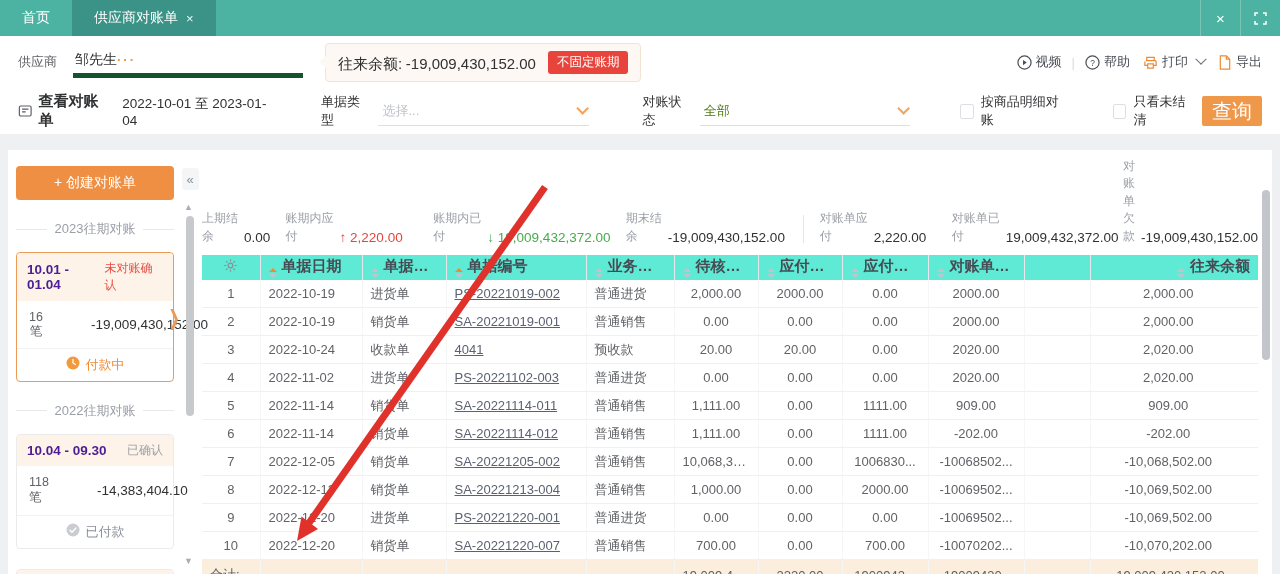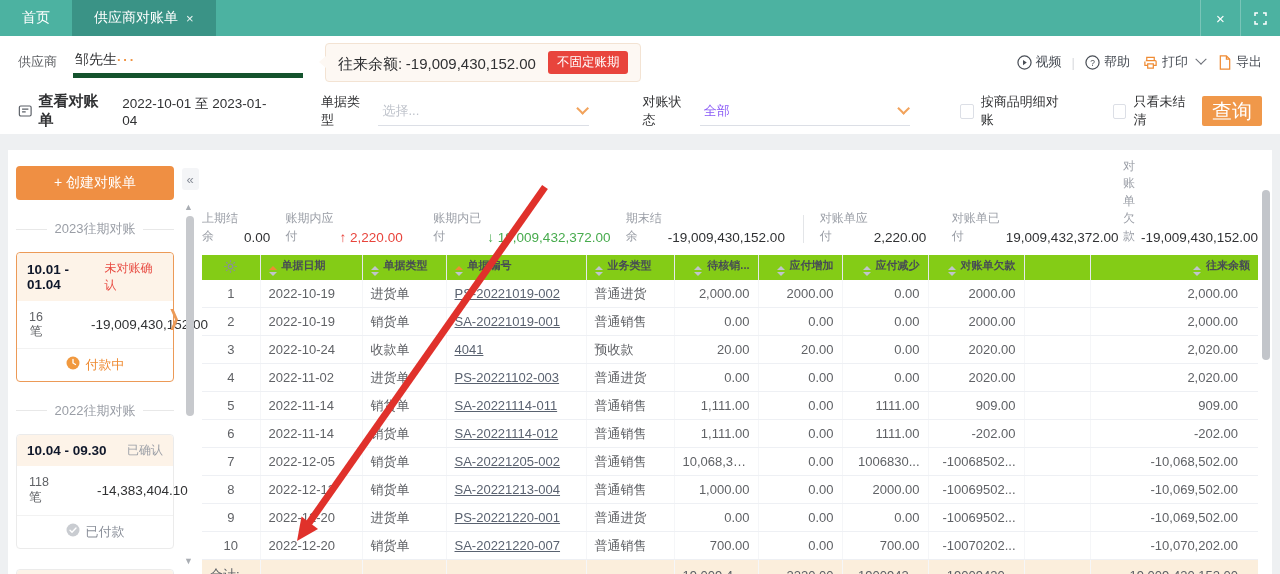--- a/index.html
+++ b/index.html
@@ -33,37 +33,37 @@
   .toplinks .lk{display:flex;align-items:center;gap:4px;cursor:pointer;}
   .toplinks .sep{color:#d8dade;margin:0 3px;}
   .chev-sm{width:8px;height:8px;border-right:1.5px solid #6b6f77;border-bottom:1.5px solid #6b6f77;transform:rotate(45deg) translate(-2px,-2px);display:inline-block;margin:0 6px 0 2px;}
   
   .filterrow{height:46px;background:#fff;display:flex;align-items:center;padding:0 18px;gap:10px;}
   .f-title{display:flex;align-items:center;gap:6px;color:#303133;font-size:15px;font-weight:bold;}
   .f-date{color:#303133;font-size:13.5px;margin-left:6px;}
   .f-label{color:#303133;margin-left:44px;}
   .f-select{width:230px;border-bottom:1px solid #dcdfe6;display:flex;align-items:center;justify-content:space-between;padding:5px 4px;cursor:pointer;}
   .placeholder{color:#bfc3cb;}
-  .f-value{color:#8b5cf6;}
+  .f-value{color:#4d7c0f;}
   .chev-or{width:9px;height:9px;border-right:2px solid #f2a35c;border-bottom:2px solid #f2a35c;transform:rotate(45deg) translateY(-3px);}
   .check{display:flex;align-items:center;gap:7px;margin-left:40px;cursor:pointer;color:#303133;}
   .cb{width:15px;height:15px;border:1px solid #dcdfe6;border-radius:2px;background:#fff;}
   .btn{border:none;border-radius:2px;font-size:20px;cursor:pointer;font-family:inherit;}
   .btn-query{margin-left:auto;background:#f0984a;color:#fff;width:66px;height:30px;}
   
   .content{position:absolute;left:8px;right:8px;top:150px;bottom:0;background:#fff;display:flex;overflow:hidden;}
   
   .sidebar{width:172px;padding:16px 6px 0 8px;flex:none;}
   .btn-create{width:100%;height:34px;background:#ef8f43;color:#fff;font-size:14px;border-radius:4px;}
   .sec-title{display:flex;align-items:center;gap:8px;color:#9a9ea6;font-size:13px;margin:20px 0 14px;}
   .sec-title i{flex:1;height:1px;background:#e8e8e8;}
   .card{border:1px solid #ebebeb;border-radius:4px;background:#fff;margin-bottom:20px;position:relative;}
   .card.selected{border-color:#ec9a57;}
   .card-head{background:#fdf3e8;padding:7px 10px;display:flex;align-items:center;justify-content:space-between;border-radius:4px 4px 0 0;}
-  .card-range{color:#0f172a;font-weight:bold;font-size:13.5px;}
+  .card-range{color:#4c1d95;font-weight:bold;font-size:13.5px;}
   .card-status{font-size:12px;color:#9a9ea6;}
   .card-status.warn{color:#e84c43;}
   .card-body{display:flex;justify-content:space-between;align-items:center;padding:9px 12px;gap:48px;}
   .card-count{color:#606266;font-size:12.5px;}
   .card-count.stacked{width:20px;text-align:center;line-height:1.15;}
   .card-amount{color:#303133;font-size:13.5px;}
   .card-foot{border-top:1px solid #f2f2f2;display:flex;align-items:center;justify-content:center;gap:6px;padding:7px 0;font-size:13px;color:#8a8f99;}
   .card-foot.orange{color:#ef8b33;}
   .sel-chev{position:absolute;right:-7px;top:50%;transform:translateY(-50%) scaleY(1.5);color:#ec9a57;font-size:14px;font-weight:bold;}
   
@@ -80,26 +80,26 @@
   .m-value{color:#303133;font-size:13.5px;margin-left:6px;white-space:nowrap;}
   .m-value.up{color:var(--red);}
   .m-value.down{color:var(--green);}
   .metric:nth-child(1){width:86px}.metric:nth-child(2){width:152px}.metric:nth-child(3){width:198px}
   .metric:nth-child(4){width:182px}
   .m-div{width:1px;background:#e3e5e8;height:28px;margin:0 16px 2px 0;}
   .metric:nth-child(6){width:136px}.metric:nth-child(7){width:176px}.metric:nth-child(8){flex:1}
   
   table{border-collapse:collapse;width:100%;table-layout:fixed;font-size:13px;}
   th,td{padding:0 8px;height:28px;overflow:hidden;white-space:nowrap;text-overflow:ellipsis;font-weight:normal;text-align:left;}
-  thead th{background:#84cc16;color:#474c54;font-weight:bold;border-right:1px solid #e6e8ec;height:25px;font-size:11px;}
+  thead th{background:#5eead4;color:#474c54;font-weight:bold;border-right:1px solid #e6e8ec;height:25px;font-size:15px;}
   thead th:last-child{border-right:none;}
   tbody td{border-bottom:1px solid #eef0f4;border-right:1px solid #f5f6f8;color:#606266;}
   tbody td:last-child{border-right:none;}
   .c-center{text-align:center;}
-  .c-num{text-align:right;}
+  .c-num{text-align:center;}
   .c-bal{padding-right:20px;}
   th.c-num{text-align:right;}
   .c-link span{text-decoration:underline;cursor:pointer;color:#5a6270;}
   tr.total td{background:#fbeedc;border-bottom:none;color:#5d6066;height:30px;}
   .sort{display:inline-flex;flex-direction:column;gap:2px;margin-right:5px;vertical-align:-1px;}
   .sort i{width:0;height:0;border-left:4px solid transparent;border-right:4px solid transparent;display:block;}
   .sort .up{border-bottom:4.5px solid #c0c4cc;}
   .sort .down{border-top:4.5px solid #c0c4cc;}
   .sort.asc .up{border-bottom-color:#ef8b33;}
   

